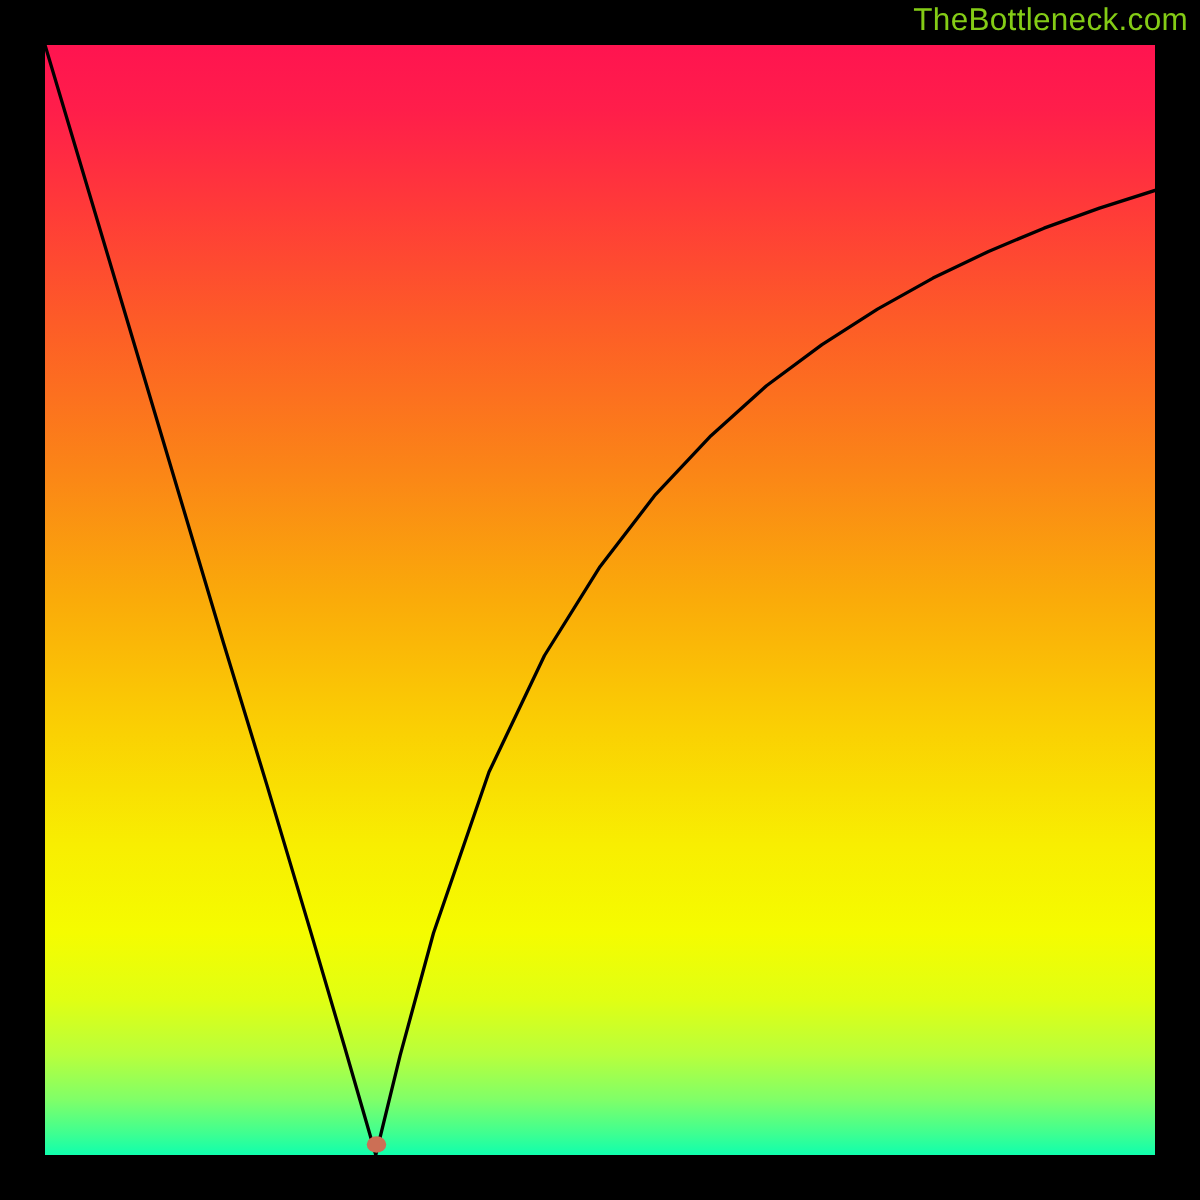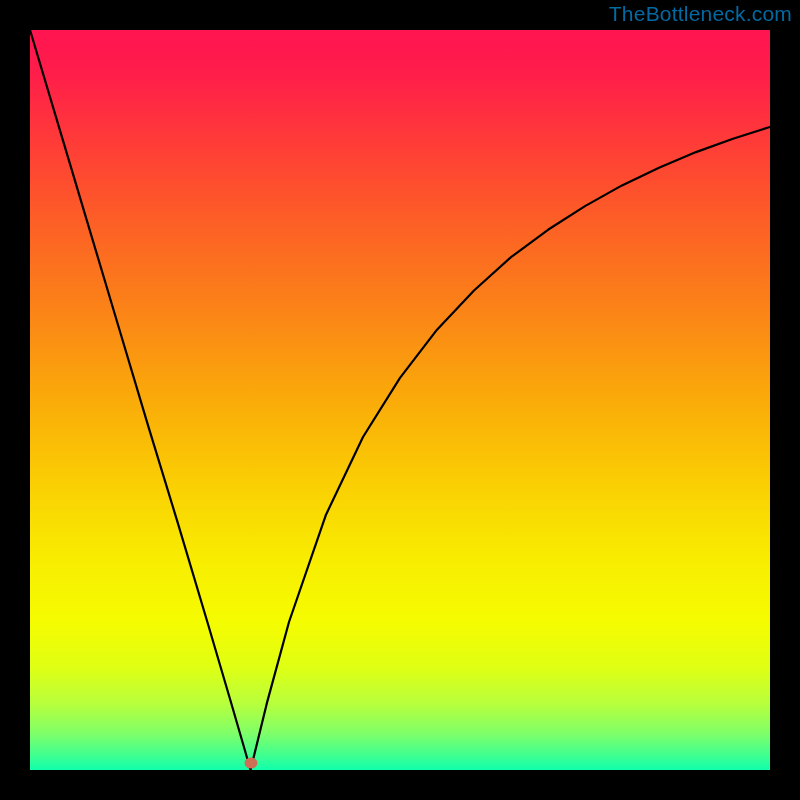--- a/index.html
+++ b/index.html
@@ -14,21 +14,21 @@
   .frame {
     position: relative;
     width: 800px;
     height: 800px;
     background: #000;
   }
   .watermark {
     position: absolute;
     top: 2px;
     right: 8px;
-    color: #0369a1;
+    color: #84cc16;
     font-size: 21px;
     letter-spacing: 0.2px;
     z-index: 5;
     font-weight: 400;
   }
   .plot-area {
     position: absolute;
     left: 30px;
     top: 30px;
     width: 740px;

